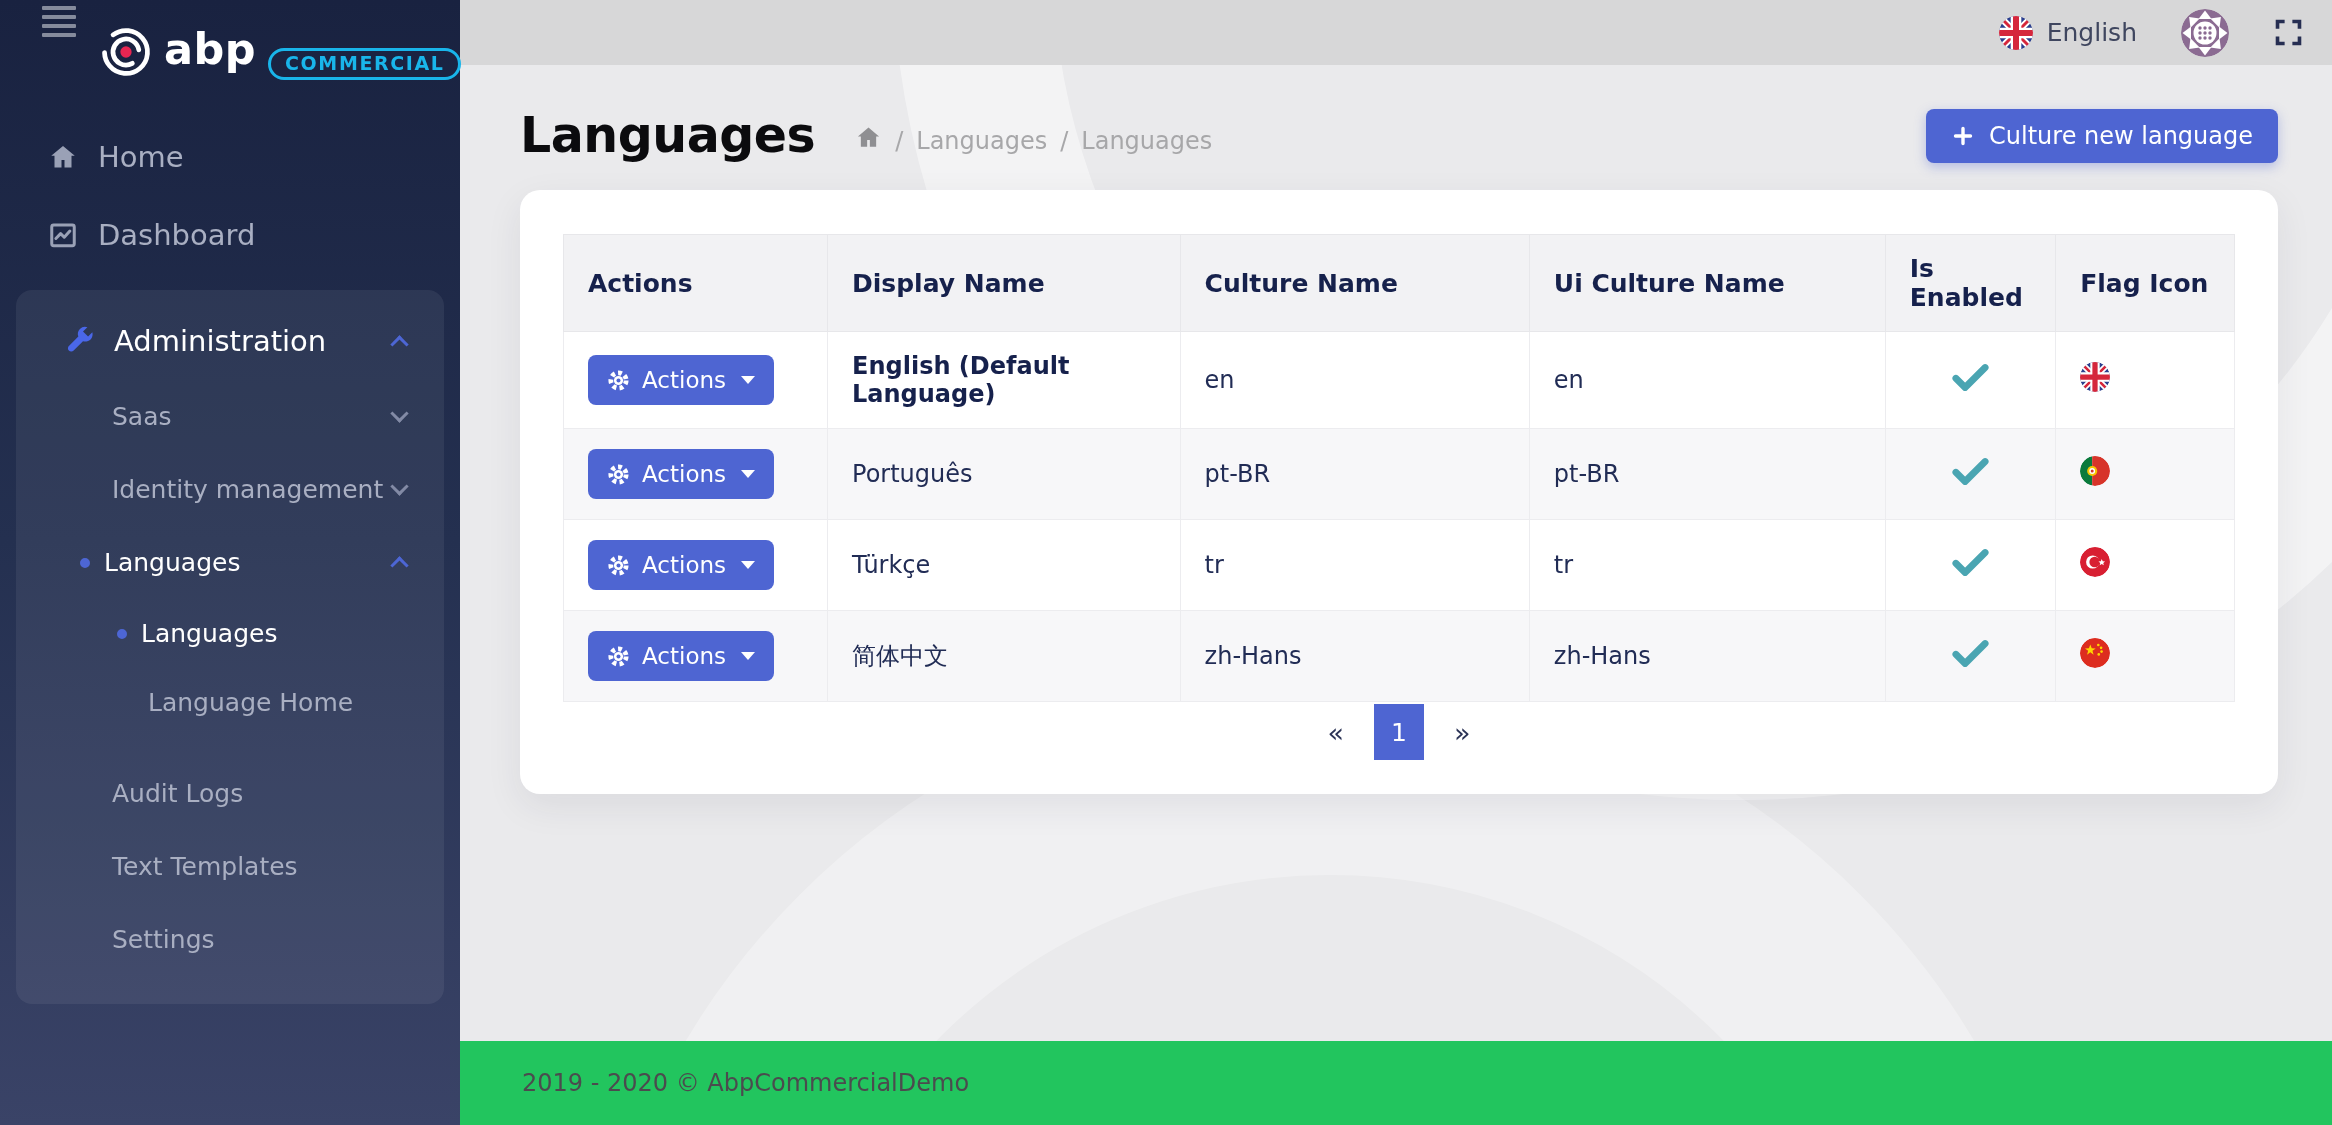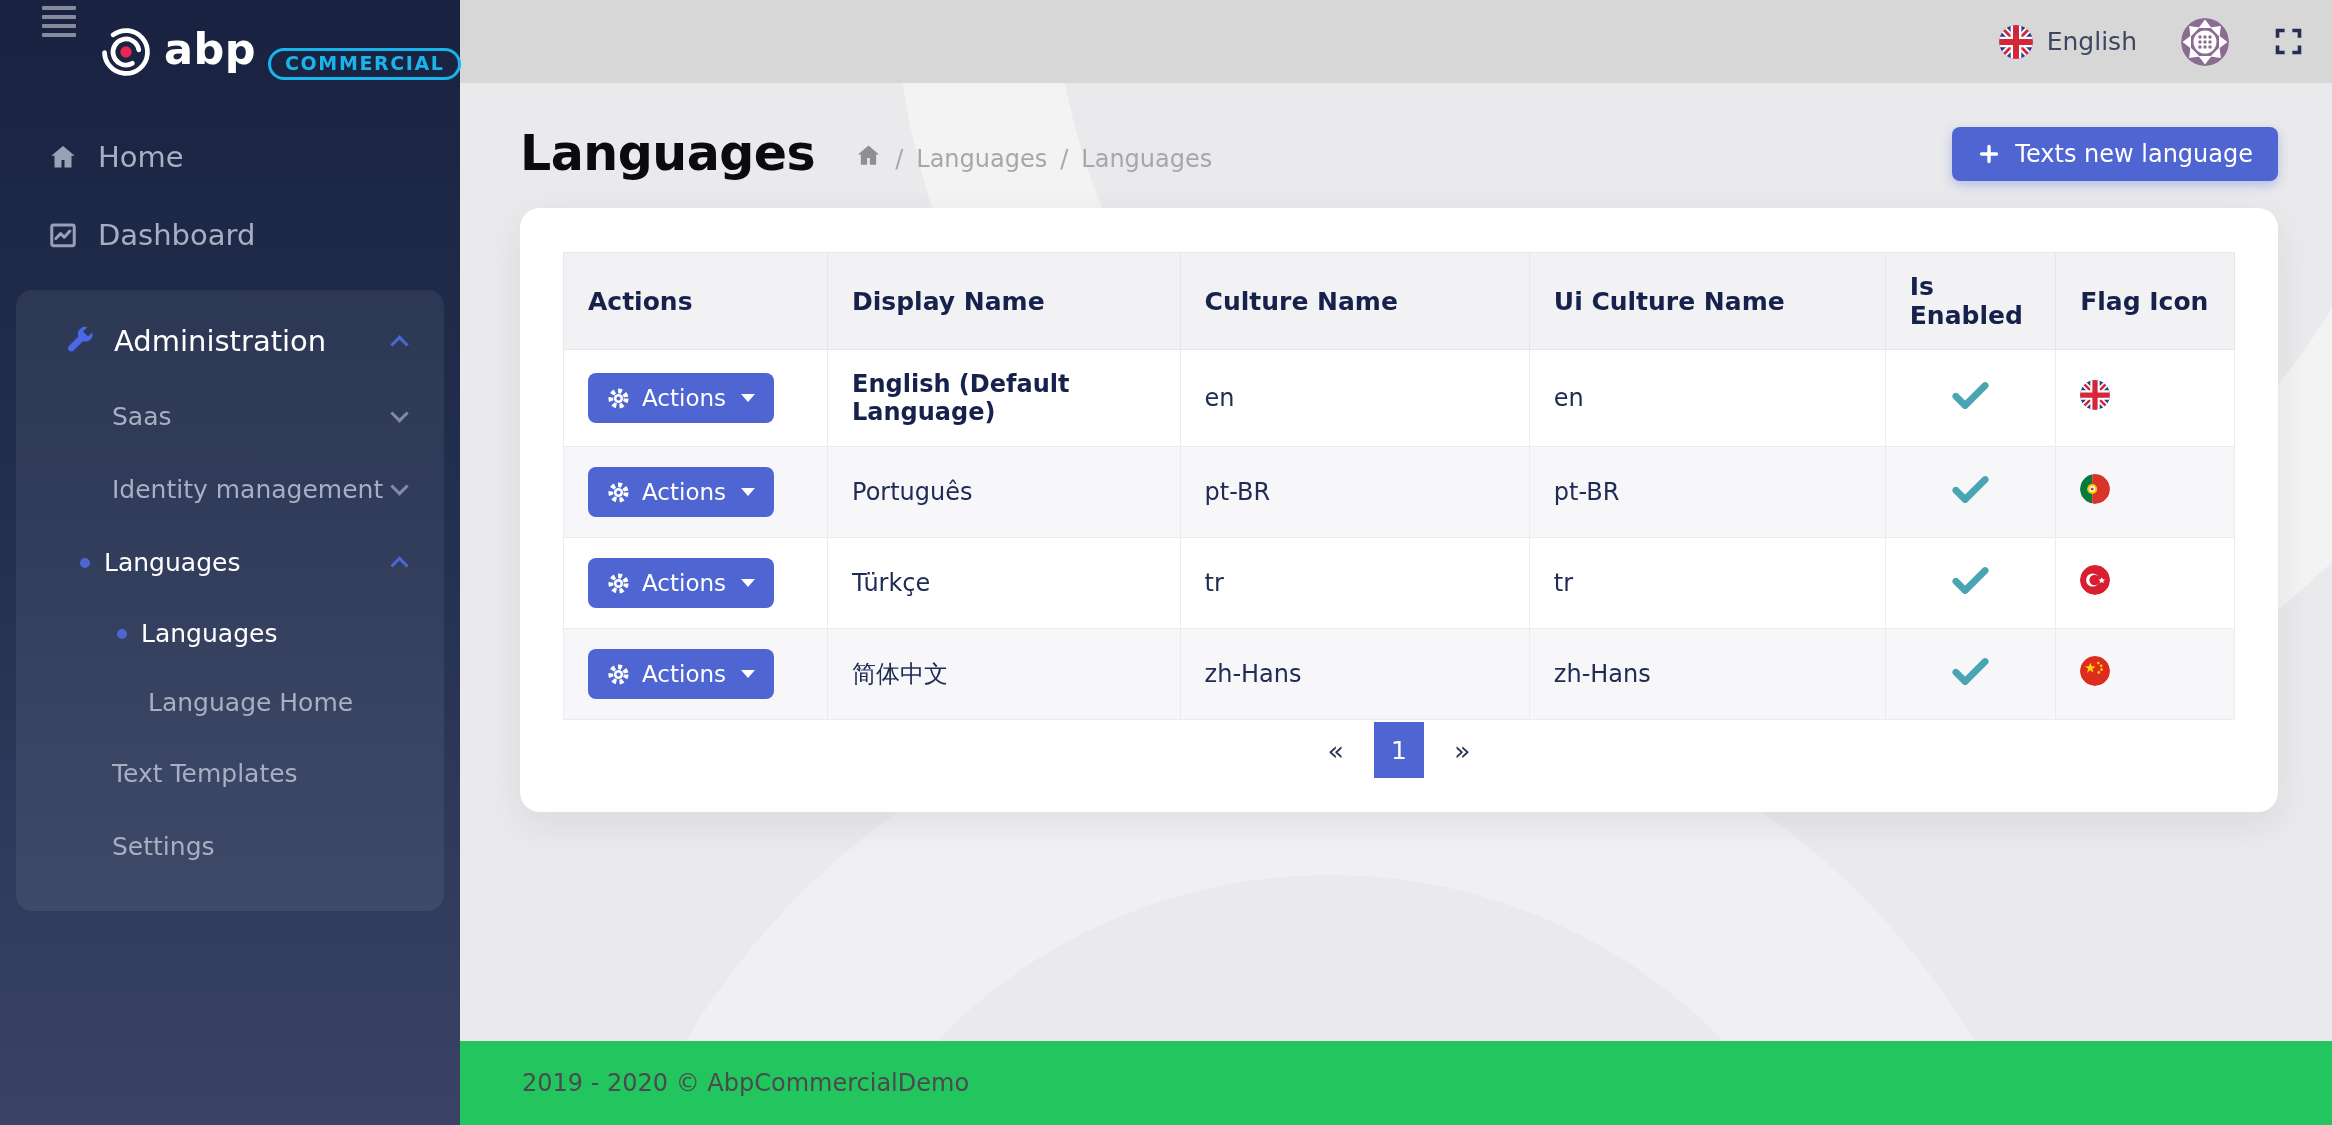--- a/index.html
+++ b/index.html
@@ -46,21 +46,21 @@
   .chev.up { border-color:#4d66d4; transform:rotate(225deg); margin-top:6px; }
   .dot { display:inline-block; width:8px; height:8px; border:5px solid #4d66d4; border-radius:50%; }
 
   
   .main { flex:1; display:flex; flex-direction:column; position:relative; overflow:hidden; }
   .deco1 { position:absolute; width:1700px; height:1700px; border-radius:50%;
     border:160px solid rgba(255,255,255,.45); top:-900px; right:-260px; z-index:0; }
   .deco2 { position:absolute; width:1500px; height:1500px; border-radius:50%;
     border:200px solid rgba(255,255,255,.30); bottom:-1050px; left:120px; z-index:0; }
 
-  .topbar { height:83px; background:#d7d7d8; display:flex; align-items:center;
+  .topbar { height:65px; background:#d7d7d8; display:flex; align-items:center;
     justify-content:flex-end; gap:44px; padding-right:28px; position:relative; z-index:1; }
   .lang-select { display:flex; align-items:center; gap:14px; cursor:pointer;
     font-size:25px; color:#3f465f; }
   .flag { border-radius:50%; overflow:hidden; display:inline-flex; }
   .avatar { width:48px; height:48px; border-radius:50%; overflow:hidden; cursor:pointer; display:inline-flex; }
   .fullscreen { cursor:pointer; display:inline-flex; }
 
   .page-head { display:flex; align-items:center; padding:42px 54px 0 60px; position:relative; z-index:1; }
   .page-title { font-size:49px; font-weight:700; color:#0b0b0e; letter-spacing:-.5px; }
   .breadcrumb { display:flex; align-items:center; gap:13px; margin-left:40px; margin-top:10px;
@@ -172,20 +172,23 @@
         </div>
 
         <div class="sub2-item withdot" style="color:#fff;">
           <span class="dot"></span>
           <span>Languages</span>
         </div>
         <div class="sub2-item">
           <span>Language Home</span>
         </div>
 
+        <div class="sub-item gap-top">
+          <span>Audit Logs</span>
+        </div>
         <div class="sub-item">
           <span>Text Templates</span>
         </div>
         <div class="sub-item">
           <span>Settings</span>
         </div>
       </div>
     </nav>
   </aside>
 
@@ -257,21 +260,21 @@
         </span>
         <span class="sep">/</span>
         <span class="bc-link">Languages</span>
         <span class="sep">/</span>
         <span class="bc-link">Languages</span>
       </div>
       <button class="create-btn">
         <svg width="24" height="24" viewBox="0 0 24 24" fill="none" stroke="#fff" stroke-width="3.4" stroke-linecap="round">
           <path d="M12 4.5v15M4.5 12h15"></path>
         </svg>
-        <span>Texts new language</span>
+        <span>Culture new language</span>
       </button>
     </section>
 
     <section class="card">
       <table>
         <thead>
           <tr>
             <th class="col-actions">Actions</th>
             <th class="col-display">Display Name</th>
             <th class="col-culture">Culture Name</th>

